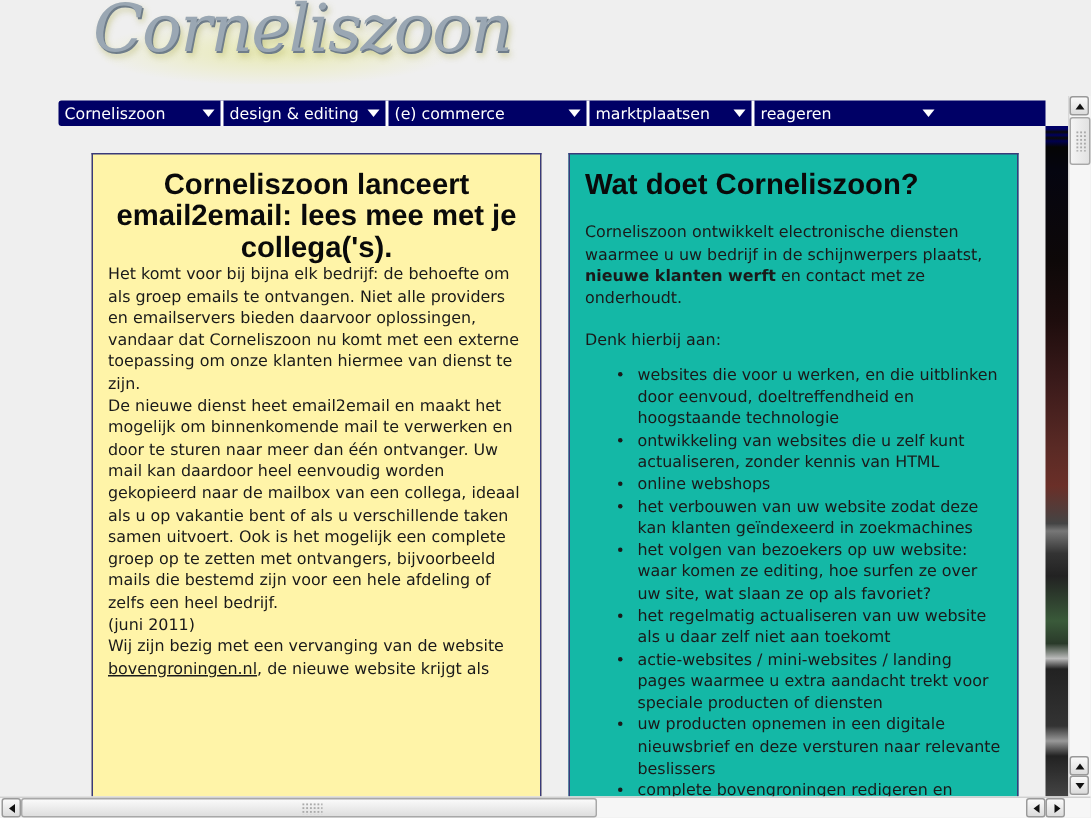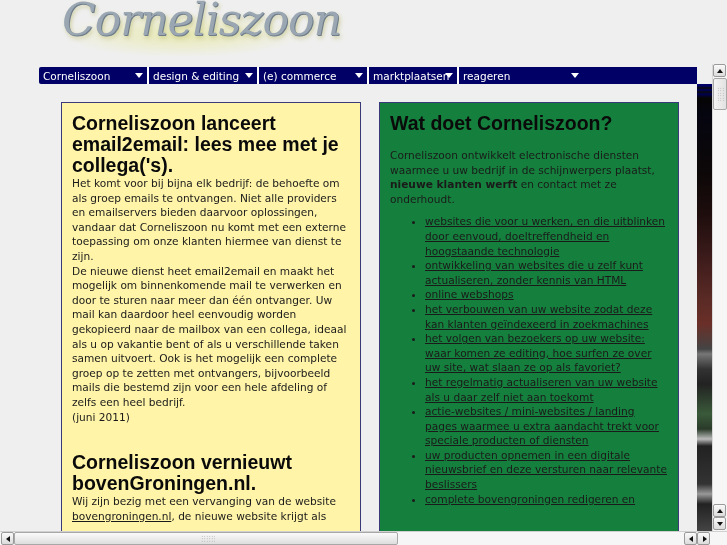--- a/index.html
+++ b/index.html
@@ -38,32 +38,32 @@
   .nav-item .arrow {
     position:absolute; right:4px; top:6px; width:0; height:0;
     border-left:4.5px solid transparent; border-right:4.5px solid transparent;
     border-top:5px solid #fff;
   }
   .panel {
     position:absolute; box-sizing:border-box;
     border:1px solid #3a3a7a; border-bottom:none;
   }
   .panel-left { left:61px; top:102px; width:300px; height:429px; background:#fff4a8; padding:10px 10px 0 10px; }
-  .panel-right { left:379px; top:102px; width:300px; height:429px; background:#15803d; padding:10px 10px 0 10px; }
+  .panel-right { left:379px; top:102px; width:300px; height:429px; background:#14b8a6; padding:10px 10px 0 10px; }
   .panel h1 {
     margin:0; font-family:"Liberation Sans", sans-serif; font-weight:bold;
     font-size:19.5px; line-height:21px; color:#0a0a0a;
   }
   .panel p { margin:0; font-size:10.6px; line-height:14.6px; color:#1a1a1a; }
-  .left-h1-1 { margin-top:0px; }
+  .left-h1-1 { margin-top:0px;text-align:center; }
   .left-h1-2 { margin-top:28px !important; }
   .right-intro { margin-top:14px !important; }
   .right-denk { margin-top:14px !important; }
   ul.svc { margin:8px 0 0 0; padding:0 0 0 35px; font-size:10.6px; line-height:14.6px; color:#1a1a1a; }
-  ul.svc li { margin:0; padding:0; list-style:disc;text-decoration:underline; }
+  ul.svc li { margin:0; padding:0; list-style:disc; }
   a.lnk { color:#1a1a1a; text-decoration:underline; }
   .side-photo {
     position:absolute; left:697px; top:84px; width:15px; height:447px;
     background:linear-gradient(to bottom,
       #000066 0px, #000066 2px, #0a0a0a 4px, #000060 6px, #0a0a0a 8px, #000050 10px, #050505 14px,
       #050510 30px, #0d0808 90px, #1e0d0d 130px, #3a1a1a 170px, #5a2a25 215px, #6a2f28 240px,
       #444 265px, #777 270px, #333 285px, #222 300px, #3a5a3a 330px, #2a3a2a 345px,
       #bbbbbb 355px, #222 362px, #333 400px, #999 410px, #222 420px, #444 447px);
   }
   .vscroll {
@@ -109,46 +109,46 @@
 
 <div class="navbar">
   <div class="nav-item" style="width:110px">
     <span>Corneliszoon</span>
     <span class="arrow"></span>
   </div>
   <div class="nav-item" style="width:110px">
     <span>design &amp; editing</span>
     <span class="arrow"></span>
   </div>
-  <div class="nav-item" style="width:110px">
+  <div class="nav-item" style="width:134px">
     <span>(e) commerce</span>
     <span class="arrow"></span>
   </div>
-  <div class="nav-item" style="width:90px">
+  <div class="nav-item" style="width:110px">
     <span>marktplaatsen</span>
     <span class="arrow"></span>
   </div>
   <div class="nav-item" style="width:124px">
     <span>reageren</span>
     <span class="arrow"></span>
   </div>
 </div>
 
 <div class="panel panel-left">
   <h1 class="left-h1-1">Corneliszoon lanceert email2email: lees mee met je collega('s).</h1>
   <p>Het komt voor bij bijna elk bedrijf: de behoefte om als groep emails te ontvangen. Niet alle providers en emailservers bieden daarvoor oplossingen, vandaar dat Corneliszoon nu komt met een externe toepassing om onze klanten hiermee van dienst te zijn.</p>
   <p>De nieuwe dienst heet email2email en maakt het mogelijk om binnenkomende mail te verwerken en door te sturen naar meer dan één ontvanger. Uw mail kan daardoor heel eenvoudig worden gekopieerd naar de mailbox van een collega, ideaal als u op vakantie bent of als u verschillende taken samen uitvoert. Ook is het mogelijk een complete groep op te zetten met ontvangers, bijvoorbeeld mails die bestemd zijn voor een hele afdeling of zelfs een heel bedrijf.</p>
   <p>(juni 2011)</p>
-  <h1 class="left-h1-2">Corneliszoon vernieuwt bovenGroningen.nl.</h1>
   <p><span>Wij zijn bezig met een vervanging van de website </span><a class="lnk">bovengroningen.nl</a><span>, de nieuwe website krijgt als</span></p>
 </div>
 
 <div class="panel panel-right">
   <h1>Wat doet Corneliszoon?</h1>
   <p class="right-intro"><span>Corneliszoon ontwikkelt electronische diensten waarmee u uw bedrijf in de schijnwerpers plaatst, </span><b>nieuwe klanten werft</b><span> en contact met ze onderhoudt.</span></p>
+  <p class="right-denk">Denk hierbij aan:</p>
   <ul class="svc">
     <li>websites die voor u werken, en die uitblinken door eenvoud, doeltreffendheid en hoogstaande technologie</li>
     <li>ontwikkeling van websites die u zelf kunt actualiseren, zonder kennis van HTML</li>
     <li>online webshops</li>
     <li>het verbouwen van uw website zodat deze kan klanten geïndexeerd in zoekmachines</li>
     <li>het volgen van bezoekers op uw website: waar komen ze editing, hoe surfen ze over uw site, wat slaan ze op als favoriet?</li>
     <li>het regelmatig actualiseren van uw website als u daar zelf niet aan toekomt</li>
     <li>actie-websites / mini-websites / landing pages waarmee u extra aandacht trekt voor speciale producten of diensten</li>
     <li>uw producten opnemen in een digitale nieuwsbrief en deze versturen naar relevante beslissers</li>
     <li>complete bovengroningen redigeren en</li>

